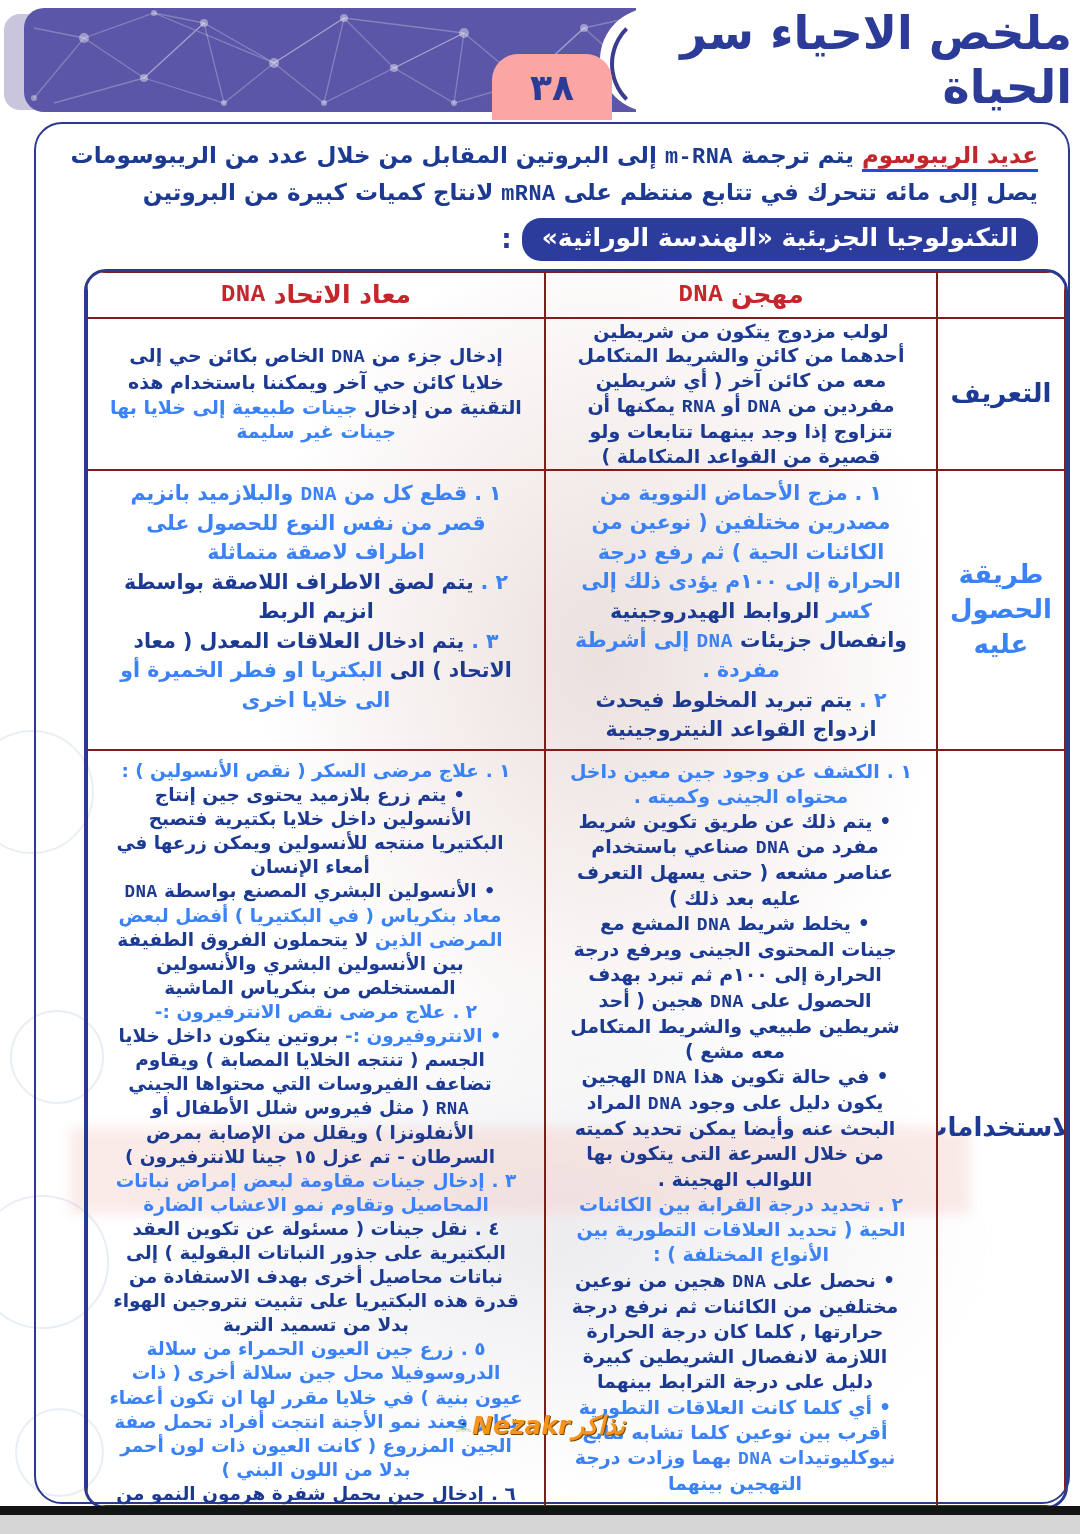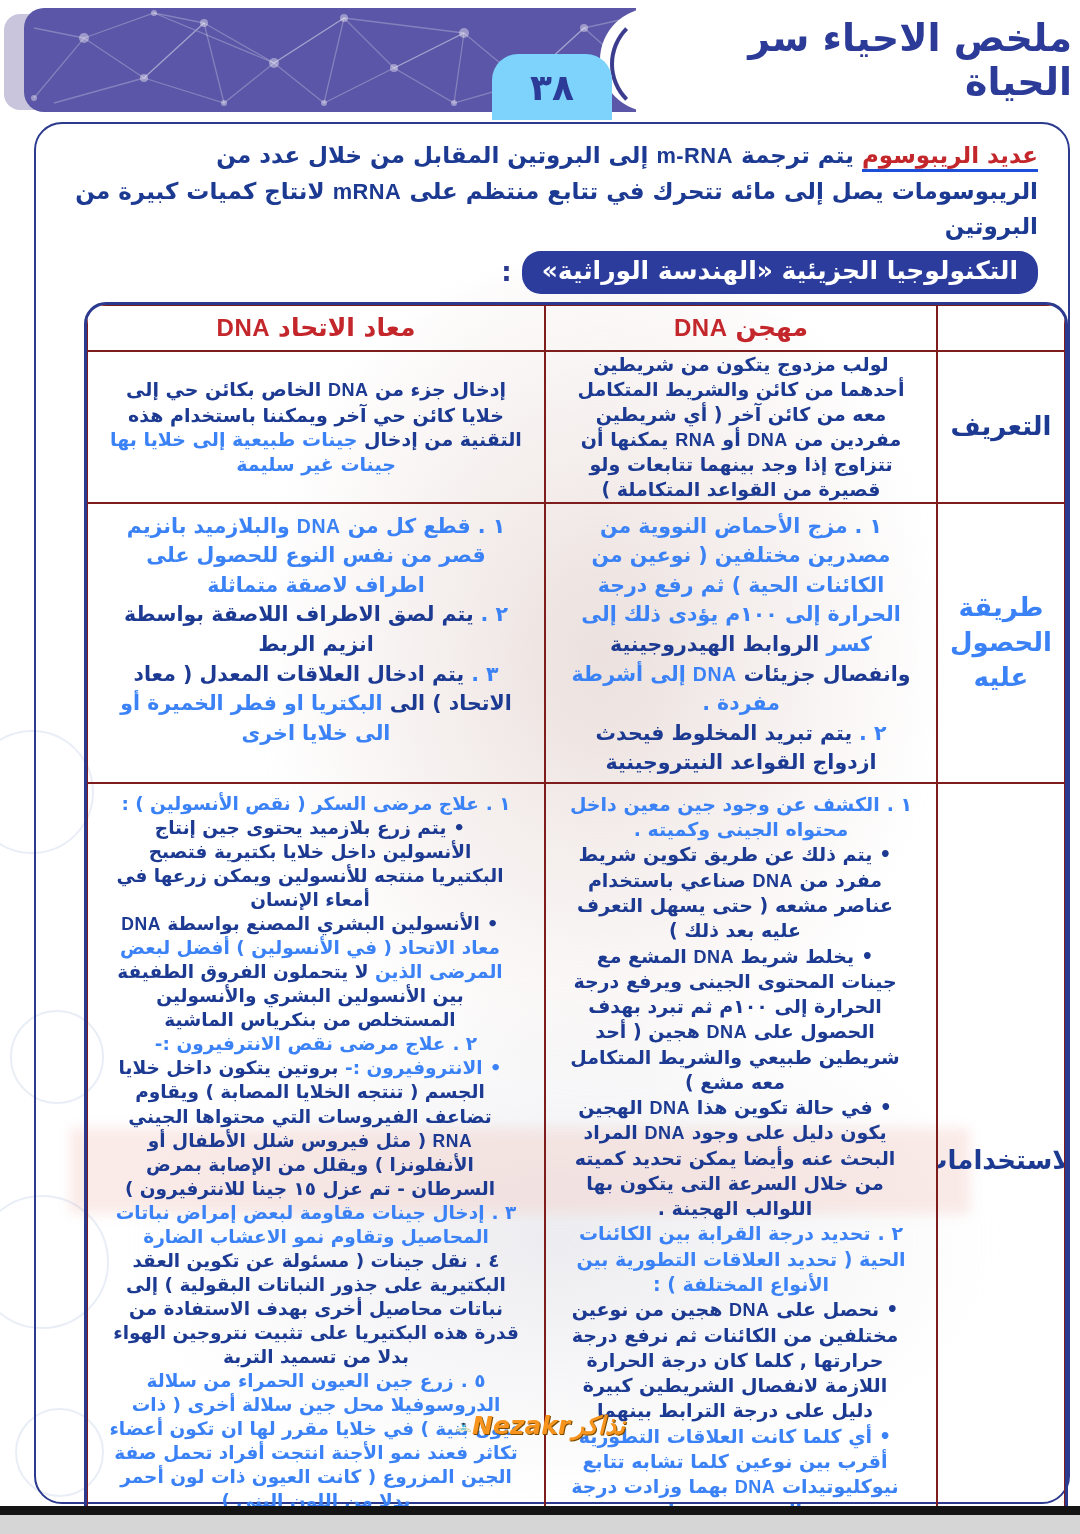--- a/index.html
+++ b/index.html
@@ -12,22 +12,22 @@
         background:#c8c5dd;border-radius:16px;}
   .banner-purple{position:absolute;left:24px;top:0;width:612px;height:104px;
         background:#5b56a7;border-radius:20px 0 0 20px;overflow:hidden;}
   .banner-white{position:absolute;left:600px;top:0;right:0;height:104px;background:#ffffff;
         border-radius:60px 0 0 60px;}
   .banner-white::before{content:'';position:absolute;left:10px;top:4px;width:96px;height:96px;
         border:4px solid #3c3c8f;border-color:transparent transparent transparent #3c3c8f;
         border-radius:50%;}
   .page-title{position:absolute;left:660px;right:8px;top:0;height:104px;margin:0;
         display:flex;align-items:center;justify-content:center;direction:rtl;
-        color:#2b3b97;font-size:38px;font-weight:bold;letter-spacing:-1px;}
-  .page-tab{position:absolute;left:492px;top:46px;width:120px;height:66px;background:#7dd3fc;
+        color:#2b3b97;font-size:46px;font-weight:bold;letter-spacing:-1px;}
+  .page-tab{position:absolute;left:492px;top:46px;width:120px;height:66px;background:#fca5a5;
         border-radius:26px 26px 0 0;display:flex;align-items:center;justify-content:center;
         color:#2b3b97;font-size:36px;font-weight:bold;z-index:3;}
 
   
   .ghost{position:absolute;pointer-events:none;z-index:0;}
   .ghost-head{left:230px;top:260px;width:740px;height:880px;border-radius:50%;
         background:radial-gradient(ellipse at 50% 45%, rgba(219,199,193,.55), rgba(219,199,193,0) 65%);
         filter:blur(8px);}
   .ghost-body{left:120px;top:980px;width:880px;height:520px;border-radius:50%;
         background:radial-gradient(ellipse at 50% 50%, rgba(214,214,222,.45), rgba(214,214,222,0) 70%);
@@ -39,21 +39,21 @@
   .ring2{left:10px;top:1010px;width:90px;height:90px;}
   .ring3{left:-25px;top:1195px;width:130px;height:130px;}
   .ring4{left:15px;top:1408px;width:85px;height:85px;}
 
   
   .frame{position:absolute;left:34px;top:122px;width:1032px;height:1378px;
         border:2px solid #2b3a8e;border-radius:28px;direction:rtl;z-index:1;}
   .intro{margin:0;padding:14px 30px 2px 34px;text-align:right;
         font-size:23px;font-weight:bold;color:#1d3a92;line-height:1.55;}
   .intro .u-red{color:#c3262b;border-bottom:3px solid #1d4ed8;padding-bottom:1px;}
-  .latin{font-family:Liberation Sans, sans-serif;font-weight:600;
+  .latin{font-family:Liberation Mono, monospace;font-weight:600;
         letter-spacing:.5px;font-size:.95em;unicode-bidi:isolate;}
   .section-row{padding:4px 30px 0 0;display:flex;align-items:center;gap:10px;}
   .section-pill{display:inline-block;background:#2c3c9c;color:#ffffff;font-size:25px;
         font-weight:bold;padding:5px 20px 9px;border-radius:19px;}
   .section-colon{color:#2b3a8e;font-size:26px;font-weight:bold;}
 
   
   .gtable{position:relative;margin:8px 0 0 24px;width:978px;height:1234px;
         display:grid;grid-template-columns:128px 392px 458px;
         grid-template-rows:46px 152px 280px 756px;direction:rtl;
@@ -185,21 +185,21 @@
             <div class="tline ind"><span class="marker c-blue">•</span><span class="c-blue">في حالة تكوين هذا </span><span class="latin c-blue">DNA</span><span class="c-blue"> الهجين يكون دليل على وجود </span><span class="latin c-blue">DNA</span><span class="c-blue"> المراد البحث عنه وأيضا يمكن تحديد كميته من خلال السرعة التى يتكون بها اللوالب الهجينة .</span></div>
             <div class="tline"><span class="marker c-red">٢ .</span><span class="c-red">تحديد درجة القرابة بين الكائنات الحية ( تحديد العلاقات التطورية بين الأنواع المختلفة ) :</span></div>
             <div class="tline ind"><span class="marker c-blue">•</span><span class="c-blue">نحصل على </span><span class="latin c-blue">DNA</span><span class="c-blue"> هجين من نوعين مختلفين من الكائنات ثم نرفع درجة حرارتها , كلما كان درجة الحرارة اللازمة لانفصال الشريطين كبيرة دليل على درجة الترابط بينهما</span></div>
             <div class="tline ind"><span class="marker c-red">•</span><span class="c-red">أي كلما كانت العلاقات التطورية أقرب بين نوعين كلما تشابه تتابع نيوكليوتيدات </span><span class="latin c-red">DNA</span><span class="c-red"> بهما وزادت درجة التهجين بينهما</span></div>
           </div>
         </div>
         <div class="gcell r-use-r">
           <div class="cellbody">
             <div class="tline"><span class="marker c-red">١ .</span><span class="c-red">علاج مرضى السكر ( نقص الأنسولين ) :</span></div>
             <div class="tline ind"><span class="marker c-blue">•</span><span class="c-blue">يتم زرع بلازميد يحتوى جين إنتاج الأنسولين داخل خلايا بكتيرية فتصبح البكتيريا منتجه للأنسولين ويمكن زرعها في أمعاء الإنسان</span></div>
-            <div class="tline ind"><span class="marker c-blue">•</span><span class="c-blue">الأنسولين البشري المصنع بواسطة </span><span class="latin c-blue">DNA</span><span class="c-red"> معاد الاتحاد ( في الأنسولين ) أفضل لبعض المرضى الذين </span><span class="c-blue">لا يتحملون الفروق الطفيفة بين الأنسولين البشري والأنسولين المستخلص من بنكرياس الماشية</span></div>
+            <div class="tline ind"><span class="marker c-blue">•</span><span class="c-blue">الأنسولين البشري المصنع بواسطة </span><span class="latin c-blue">DNA</span><span class="c-red"> معاد بنكرياس ( في البكتيريا ) أفضل لبعض المرضى الذين </span><span class="c-blue">لا يتحملون الفروق الطفيفة بين الأنسولين البشري والأنسولين المستخلص من بنكرياس الماشية</span></div>
             <div class="tline"><span class="marker c-red">٢ .</span><span class="c-red">علاج مرضى </span><span class="c-red">نقص الانترفيرون</span><span class="c-red"> :-</span></div>
             <div class="tline ind"><span class="marker c-red">•</span><span class="c-red">الانتروفيرون :- </span><span class="c-blue">بروتين يتكون داخل خلايا الجسم ( تنتجه الخلايا المصابة ) ويقاوم تضاعف الفيروسات التي محتواها الجيني </span><span class="latin c-blue">RNA</span><span class="c-blue"> ( مثل فيروس شلل الأطفال أو الأنفلونزا ) ويقلل من الإصابة بمرض السرطان - تم عزل ١٥ جينا للانترفيرون )</span></div>
             <div class="tline"><span class="marker c-red">٣ .</span><span class="c-red">إدخال جينات مقاومة لبعض إمراض نباتات المحاصيل وتقاوم نمو الاعشاب الضارة</span></div>
             <div class="tline"><span class="marker c-blue">٤ .</span><span class="c-blue">نقل جينات ( مسئولة عن تكوين العقد البكتيرية على جذور النباتات البقولية ) إلى نباتات محاصيل أخرى بهدف الاستفادة من قدرة هذه البكتيريا على تثبيت نتروجين الهواء بدلا من تسميد التربة</span></div>
             <div class="tline"><span class="marker c-red">٥ .</span><span class="c-red">زرع جين العيون الحمراء من سلالة الدروسوفيلا محل جين سلالة أخرى ( ذات عيون بنية ) في خلايا مقرر لها ان تكون أعضاء تكاثر فعند نمو الأجنة انتجت أفراد تحمل صفة الجين المزروع ( كانت العيون ذات لون أحمر بدلا من اللون البني )</span></div>
             <div class="tline"><span class="marker c-blue">٦ .</span><span class="c-blue">إدخال جين يحمل شفرة هرمون النمو من فأر من النوع الكبير إلى فئران من النوع الصغير ، فنمت هذه الفئران وأصبحت فى حجم الفئران الكبيرة ، وقد انتقلت هذه الصفة إلى الأجيال التالية</span></div>
           </div>
         </div>
       </div>
   </main>

